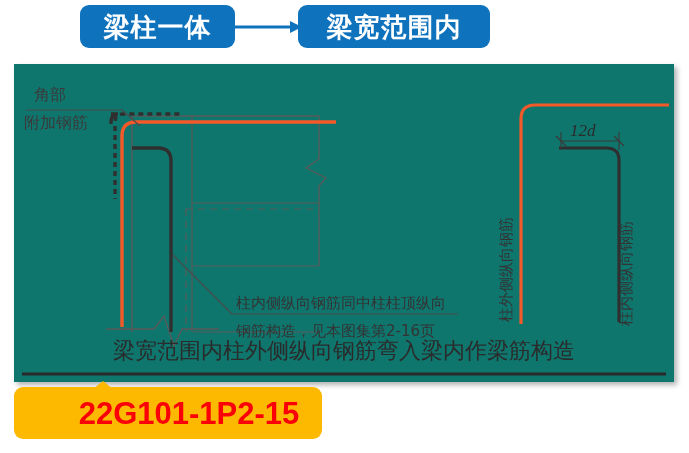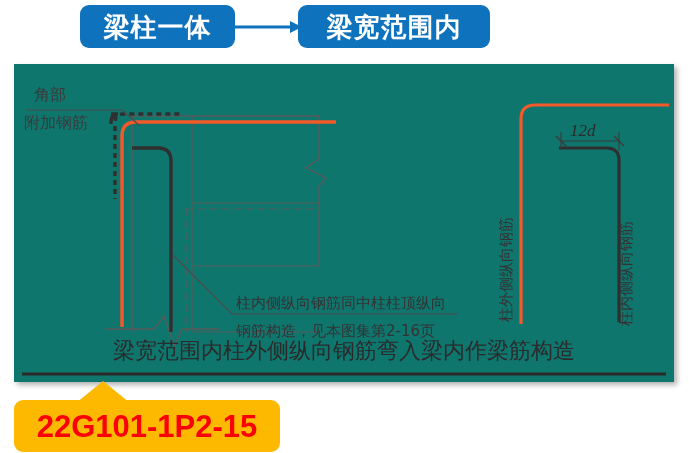--- a/index.html
+++ b/index.html
@@ -81,28 +81,29 @@
   #code-badge-wrap {
     position: absolute;
     left: 14px;
     top: 381px;
     width: 290px;
     height: 72px;
   }
   #code-badge {
     position: absolute;
     left: 0px;
-    top: 19px;
+    top: 6px;
     width: 266px;
     height: 52px;
     background: #fcb900;
     border-radius: 9px;
     display: flex;
     align-items: center;
     justify-content: center;
+    padding-left: 42px;
   }
   #code-badge-label {
     color: #fb0007;
     font-size: 31px;
     font-weight: bold;
     letter-spacing: 0px;
     line-height: 1;
   }
   #badge-pointer {
     position: absolute;

